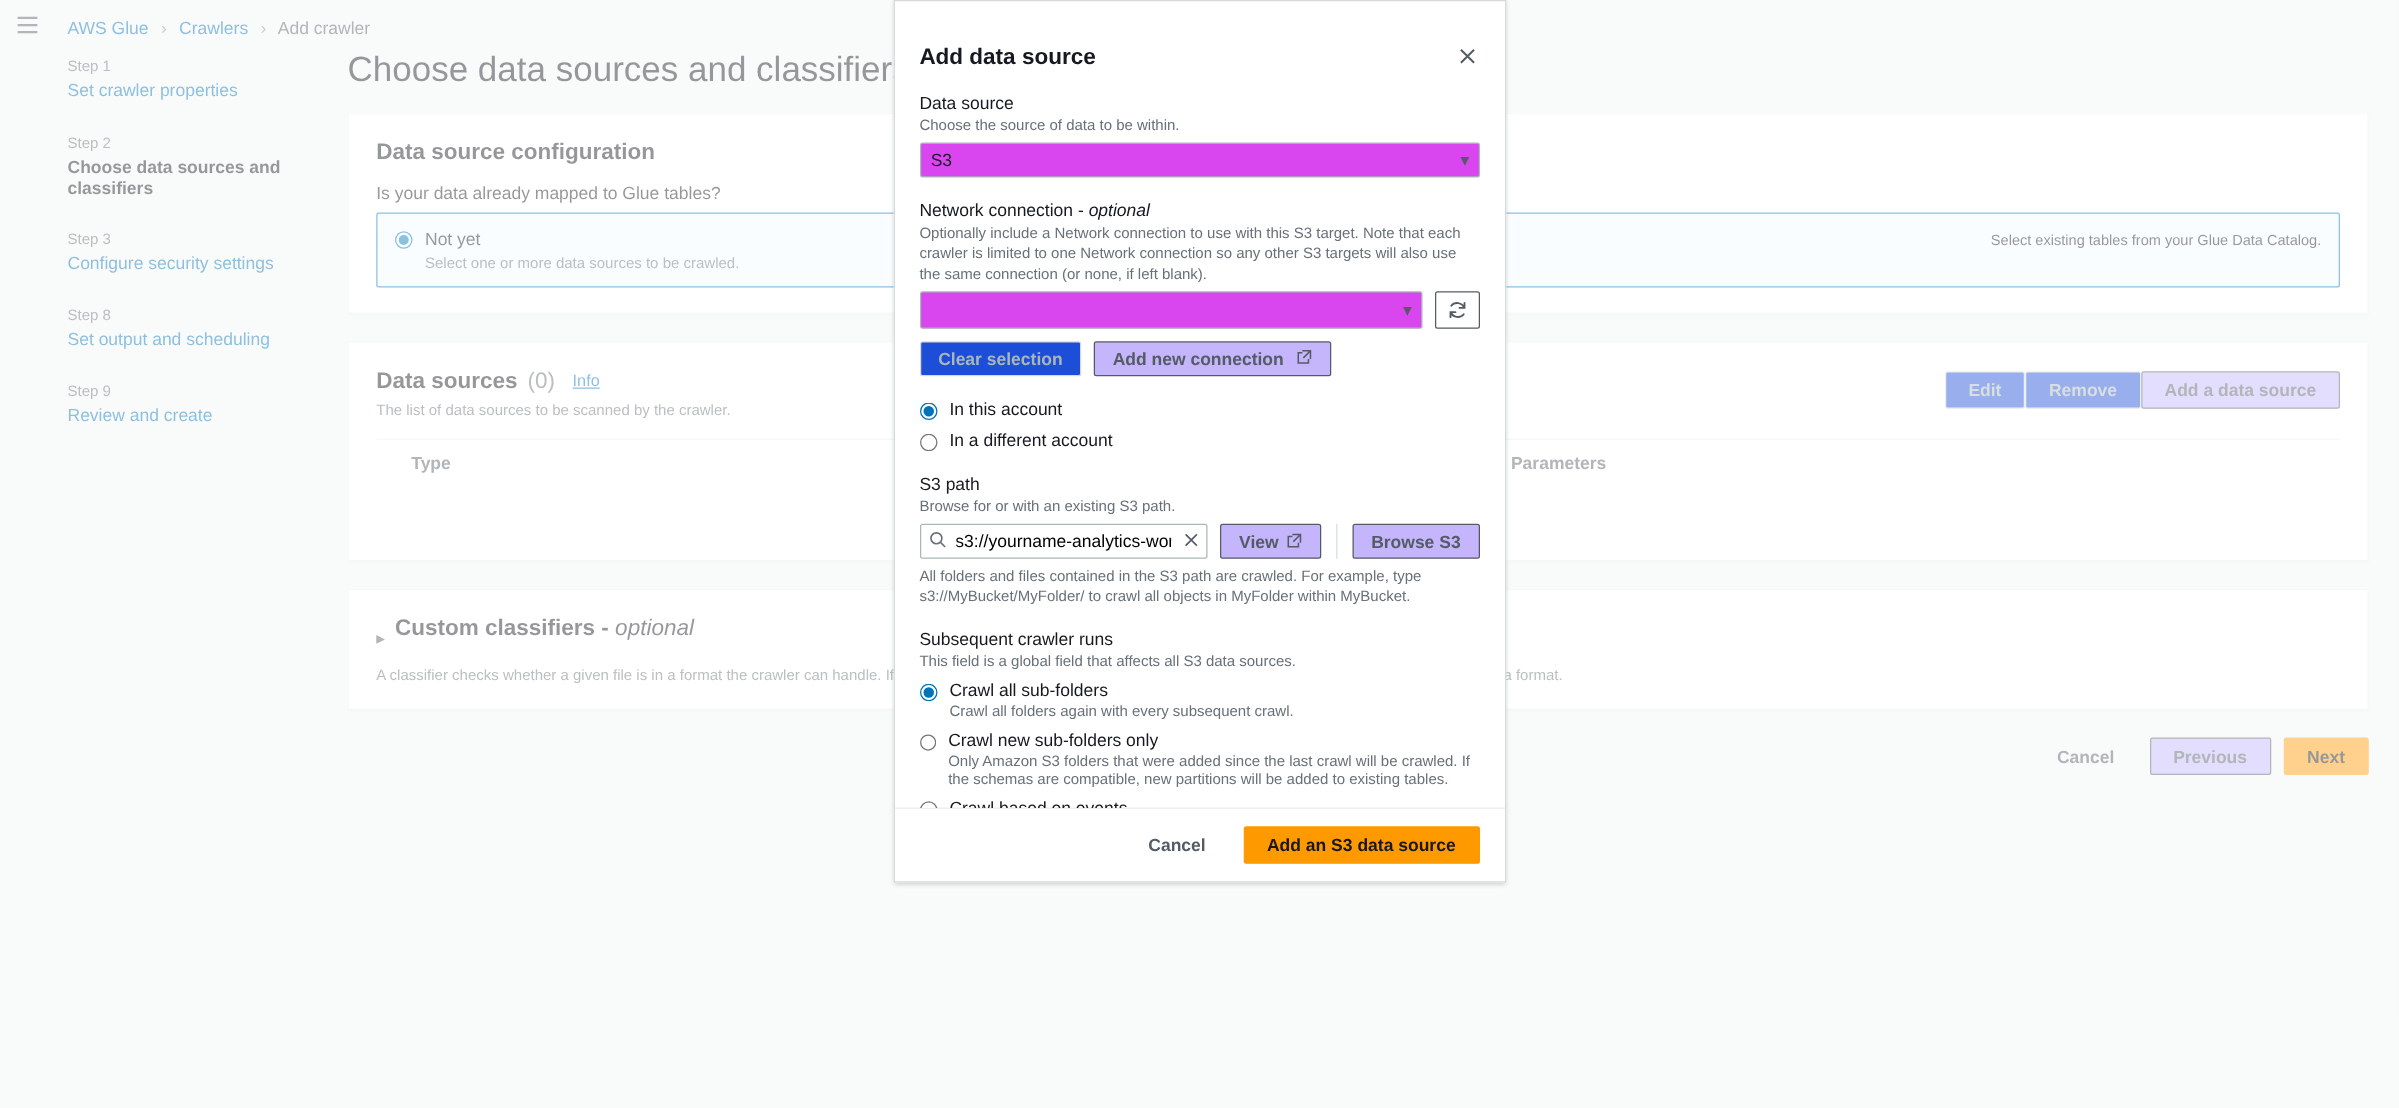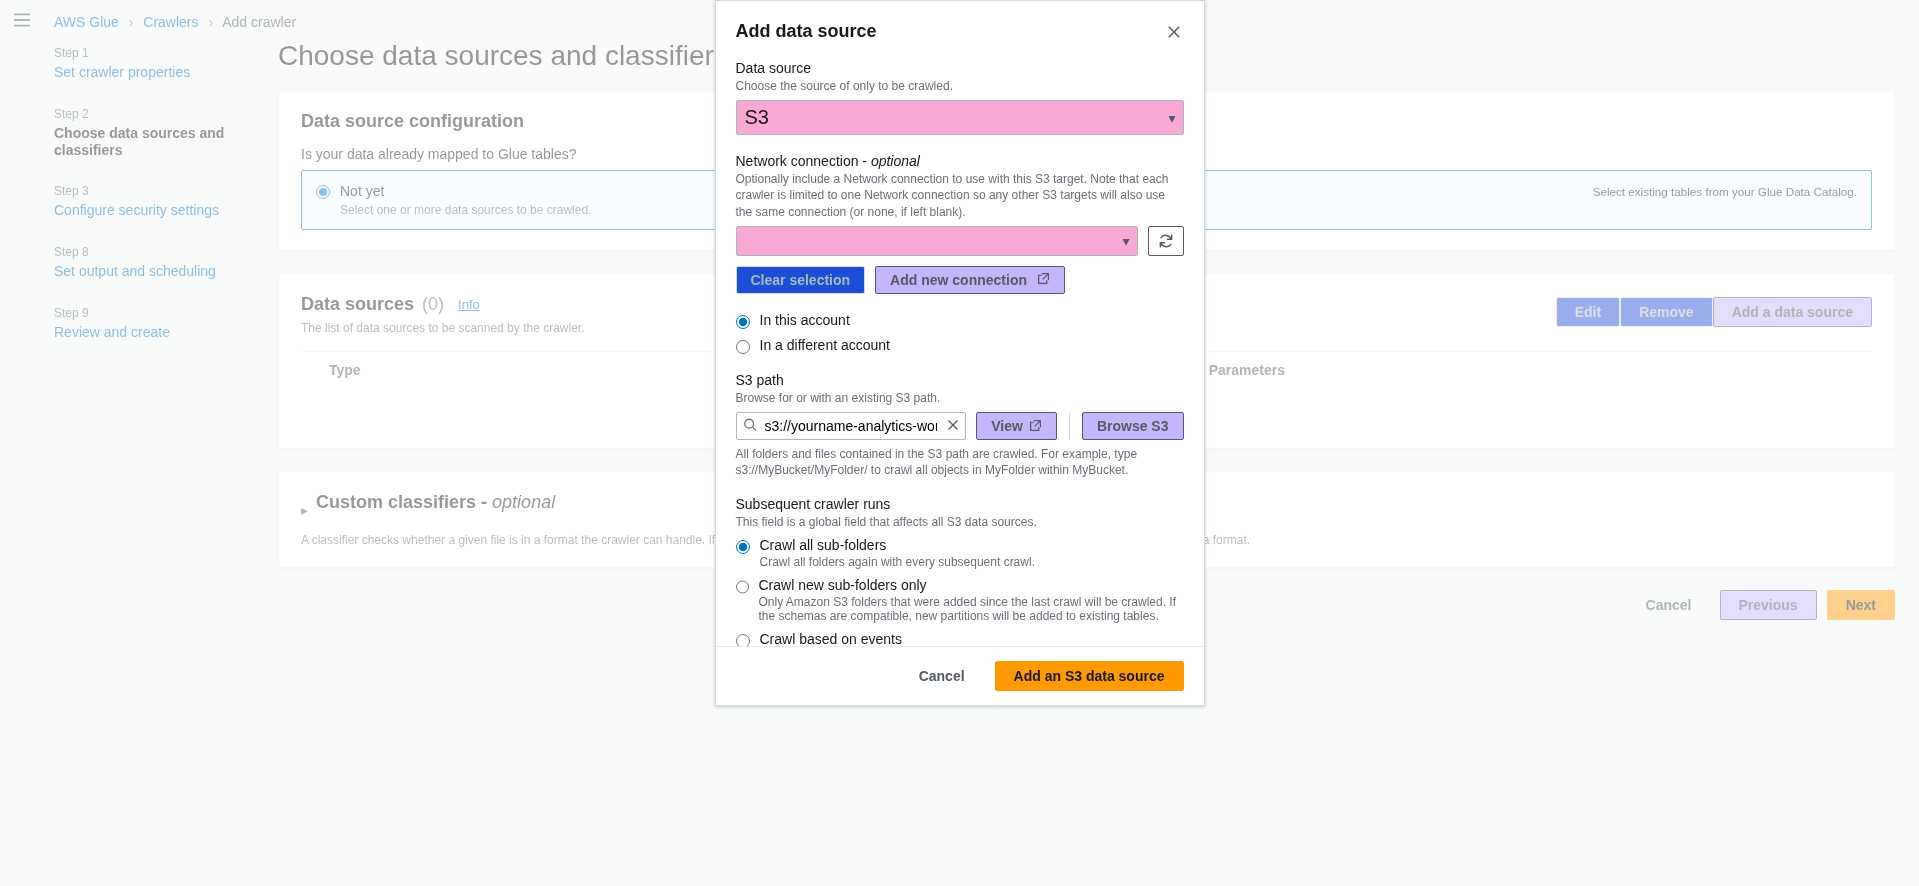--- a/index.html
+++ b/index.html
@@ -44,32 +44,32 @@
 .table-body { height:50px; }
 .expand-panel .header-row{ display:flex; align-items:center; gap:8px; cursor:pointer;}
 .expand-panel .caret { color:#545b64; }
 .optional-i { font-style:italic; font-weight:400;}
 .expand-desc { font-size:12px; color:#687078; margin-top:6px;}
 .wizard-footer { display:flex; justify-content:flex-end; gap:10px; margin-top:12px;}
 .wizard-footer .aws-btn.link { border:none; background:none; color:#545b64; font-weight:700;}
 
 .modal-back { position:absolute; inset:0; z-index:20; }
 .modal { position:absolute; top:0; left:50%; transform:translateX(-50%); width:490px; background:#fff; border:1px solid #d5dbdb; box-shadow:0 1px 4px rgba(0,0,0,0.2); z-index:30; display:flex; flex-direction:column; max-height:706px;}
-.modal-header { display:flex; justify-content:space-between; align-items:flex-end; padding:20px 20px 12px; }
+.modal-header { display:flex; justify-content:space-between; align-items:flex-start; padding:20px 20px 12px;margin-top:14px; }
 .modal-header h1 { font-size:18px; font-weight:700;}
 .close-btn { background:none; border:none; cursor:pointer; color:#545b64; width:20px; height:20px; display:flex; align-items:center; justify-content:center;}
 .modal-body { padding: 6px 20px 18px; overflow-y:auto;}
 .modal-footer { display:flex; justify-content:flex-end; gap:12px; padding:14px 20px; border-top:1px solid #eaeded;}
 .modal-footer .aws-btn.link { border:none; background:none; color:#545b64;}
 .fg { margin-bottom:18px; }
 .fg label.main { display:block; font-weight:400; font-size:14px; margin-bottom:2px; color:#16191f;}
 .fg .hint { font-size:12px; color:#687078; margin-bottom:6px; display:block; line-height:1.35;}
 .fg .hint.below { margin-top:6px; margin-bottom:0;}
 .select-wrap { position:relative; }
-.select-wrap select, .select-like { width:100%; border:1px solid #aab7b8; border-radius:2px; padding:5px 28px 5px 8px; font-size:20px; background:#f9a8d4; appearance:none; color:#16191f;}
+.select-wrap select, .select-like { width:100%; border:1px solid #aab7b8; border-radius:2px; padding:5px 28px 5px 8px; font-size:14px; background:#d946ef; appearance:none; color:#16191f;}
 .select-caret { position:absolute; right:8px; top:50%; transform:translateY(-50%); pointer-events:none; color:#545b64;}
 .inline-row { display:flex; gap:10px; align-items:stretch;}
 .inline-row .select-wrap{ flex:1; }
 .icon-btn { border:1px solid #545b64; background:#fff; border-radius:2px; width:36px; display:flex; align-items:center; justify-content:center; cursor:pointer; color:#545b64;}
 .btn-inline-row { display:flex; gap:10px; margin-top:10px;}
 .btn-inline-row .aws-btn { padding:5px 14px; font-weight:700; font-size:14px;}
 .ext-icon { margin-left:6px; }
 .radio-list { display:flex; flex-direction:column; gap:8px; margin-top:4px;}
 .radio-item { display:flex; align-items:flex-start; gap:10px;}
 .radio-item input[type=radio]{ margin-top:3px; accent-color:#0073bb; width:14px; height:14px;}
@@ -194,21 +194,21 @@
     <button class="close-btn">
       <svg viewBox="0 0 16 16" width="14" height="14">
           <path d="M2 2l12 12M14 2L2 14" stroke="currentColor" stroke-width="1.8" fill="none"></path>
         </svg>
     </button>
   </div>
   <div class="modal-body">
 
     <div class="fg">
       <label class="main">Data source</label>
-      <span class="hint">Choose the source of only to be crawled.</span>
+      <span class="hint">Choose the source of data to be within.</span>
       <div class="select-wrap">
         <div class="select-like">S3</div>
         <span class="select-caret">▾</span>
       </div>
     </div>
 
     <div class="fg">
       <label class="main">
         <span>Network connection - </span><span class="optional-i">optional</span>
       </label>

